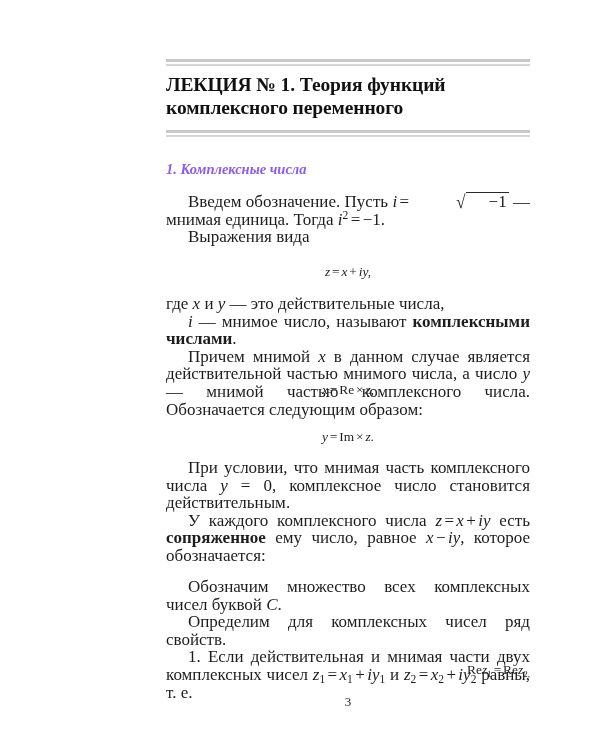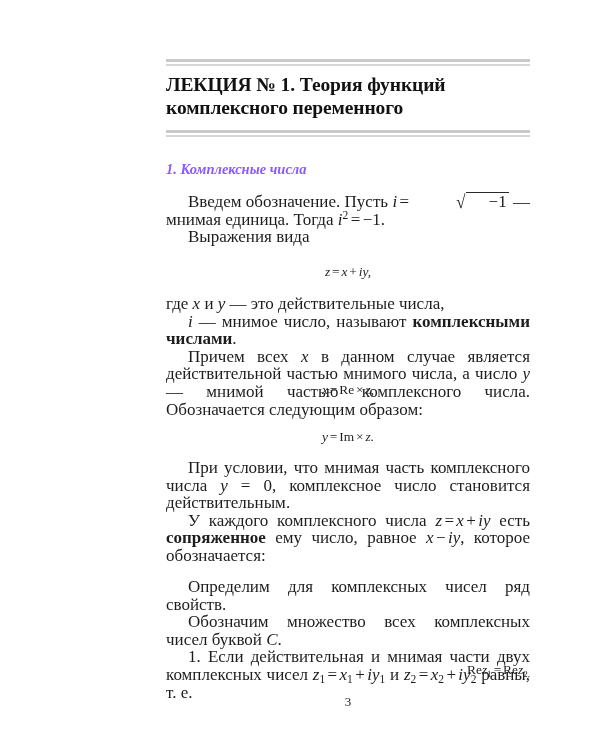--- a/index.html
+++ b/index.html
@@ -193,40 +193,40 @@
     <p>Выражения вида</p>
   </div>
 
   <div class="formula" style="top:263px;">
     <i>z</i><span class="op">=</span><i>x</i><span class="op">+</span><i>iy,</i>
   </div>
 
   <div class="body-block" style="top:295px;">
     <p class="noindent"><span>где </span><i>x</i><span> и </span><i>y</i><span> — это действительные числа,</span></p>
     <p><i>i</i><span> — мнимое число, называют </span><b>комплексными числами</b><span>.</span></p>
-    <p><span>Причем всех </span><i>x</i><span> в данном случае является действительной частью мнимого числа, а число </span><i>y</i><span> — мнимой частью комплексного числа. Обозначается следующим образом:</span></p>
+    <p><span>Причем мнимой </span><i>x</i><span> в данном случае является действительной частью мнимого числа, а число </span><i>y</i><span> — мнимой частью комплексного числа. Обозначается следующим образом:</span></p>
   </div>
 
   <div class="formula" style="top:381px;">
     <i>x</i><span class="op">=</span><span>Re</span><span class="op">×</span><i>z,</i>
   </div>
 
   <div class="formula" style="top:428px;">
     <i>y</i><span class="op">=</span><span>Im</span><span class="op">×</span><i>z.</i>
   </div>
 
   <div class="body-block" style="top:459px;">
     <p><span>При условии, что мнимая часть комплексного числа </span><i>y</i><span> = 0,</span><span> комплексное число становится действительным.</span></p>
     <p><span>У каждого комплексного числа </span><i>z</i><span class="op">=</span><i>x</i><span class="op">+</span><i>iy</i><span> есть </span><b>сопряженное</b><span> ему число, равное </span><i>x</i><span class="op">−</span><i>iy</i><span>, которое обозначается:</span></p>
   </div>
 
 
   <div class="body-block" style="top:578px;">
+    <p><span>Обозначим множество всех комплексных чисел буквой </span><i>C</i><span>.</span></p>
     <p>Определим для комплексных чисел ряд свойств.</p>
-    <p><span>Обозначим множество всех комплексных чисел буквой </span><i>C</i><span>.</span></p>
     <p><span>1. Если действительная и мнимая части двух комплексных чисел </span><i>z</i><sub>1</sub><span class="op">=</span><i>x</i><sub>1</sub><span class="op">+</span><i>iy</i><sub>1</sub><span> и </span><i>z</i><sub>2</sub><span class="op">=</span><i>x</i><sub>2</sub><span class="op">+</span><i>iy</i><sub>2</sub><span> равны, т. е.</span></p>
   </div>
 
   <div class="formula" style="top:661px;text-align:right;">
     <span>Re</span><i>z</i><sub>1</sub><span class="op">=</span><span>Re</span><i>z</i><sub>2,</sub>
   </div>
 
   <div class="page-number">3</div>
 
 </div>

